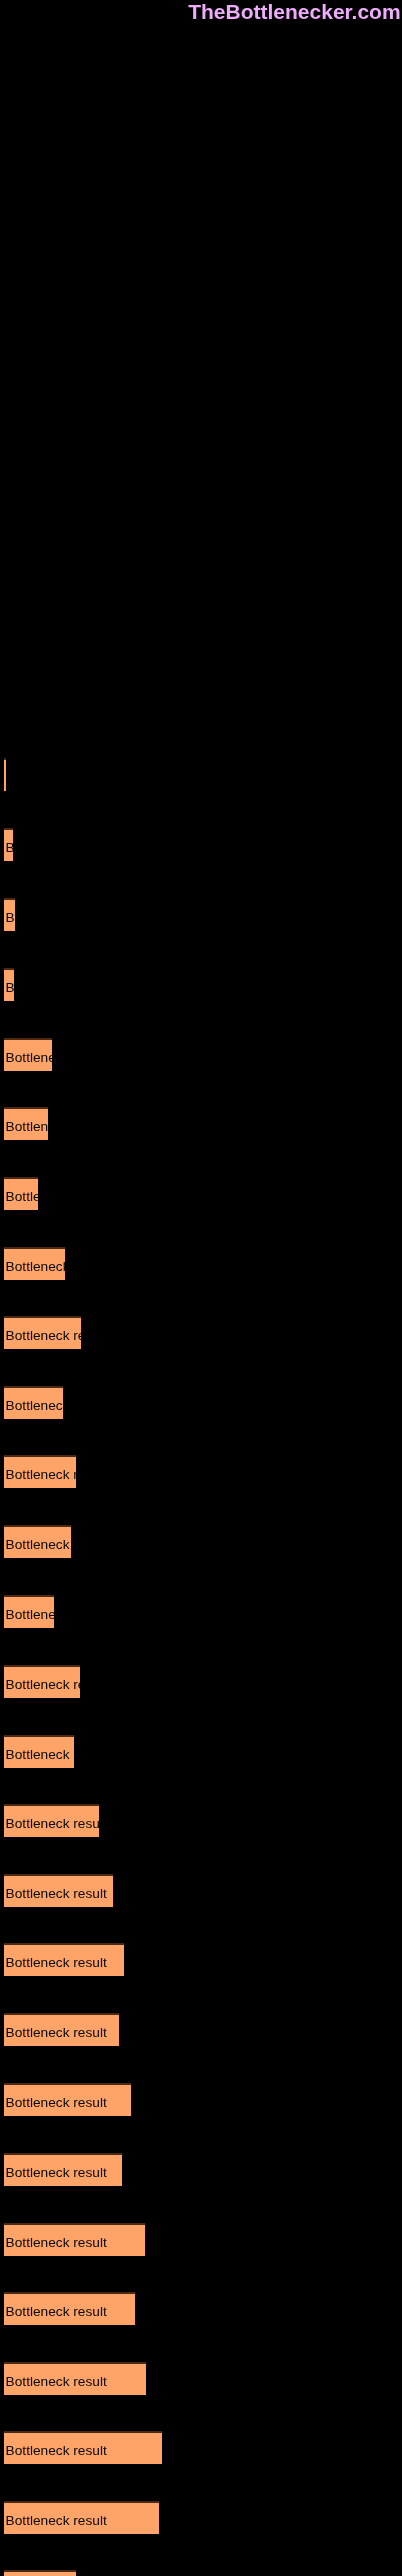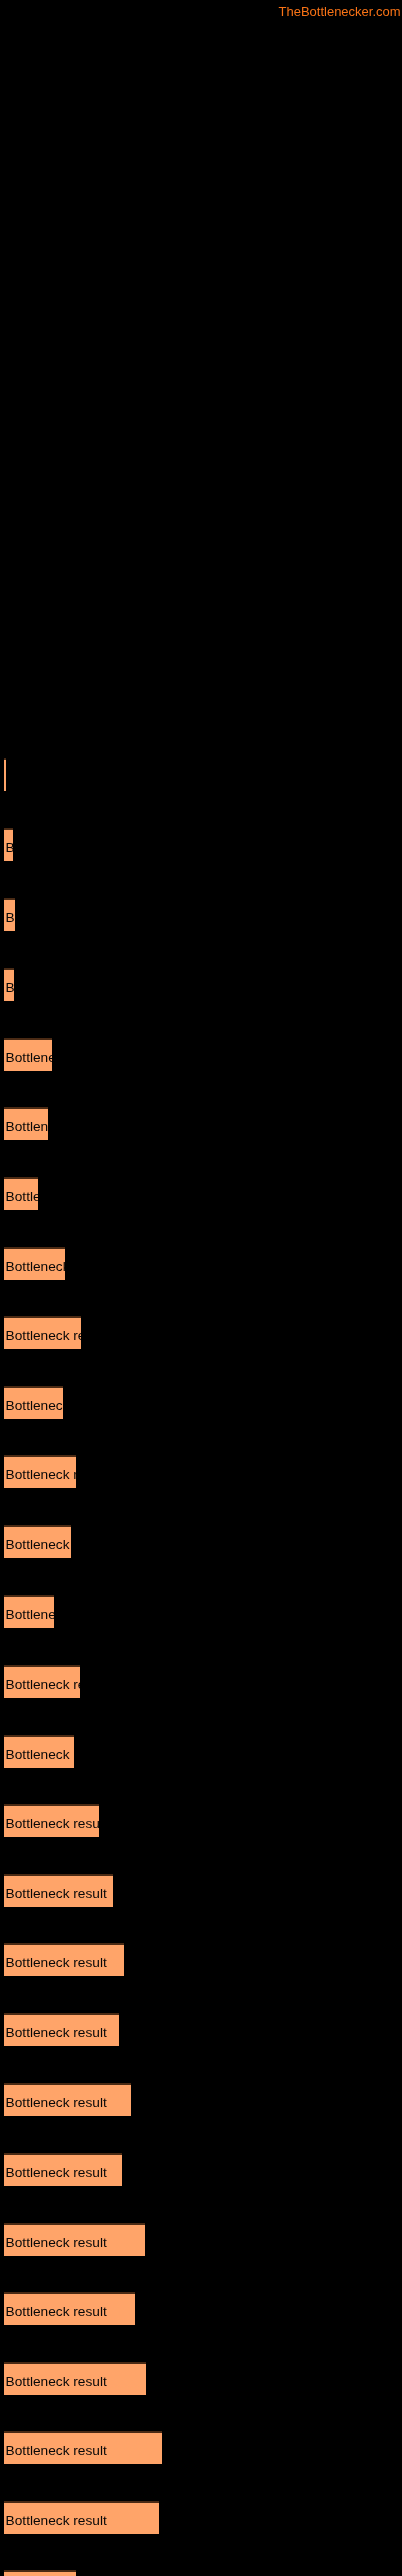--- a/index.html
+++ b/index.html
@@ -25,26 +25,27 @@
     top: 0;
     left: 0;
     width: 403px;
     height: 27px;
     text-align: right;
     padding-right: 2.4px;
     box-sizing: border-box;
   }
   #site-title {
     display: inline-block;
-    color: #f97316;
-    font-size: 13px;
+    color: #f0abfc;
+    font-size: 21px;
     line-height: 24px;
     letter-spacing: 0px;
     font-family: "Liberation Sans", sans-serif;
     white-space: nowrap;
+    font-weight: bold;
   }
   #plot-area {
     position: absolute;
     left: 0;
     top: 0;
     width: 403px;
     height: 2576px;
   }
   .bar-row {
     position: absolute;

